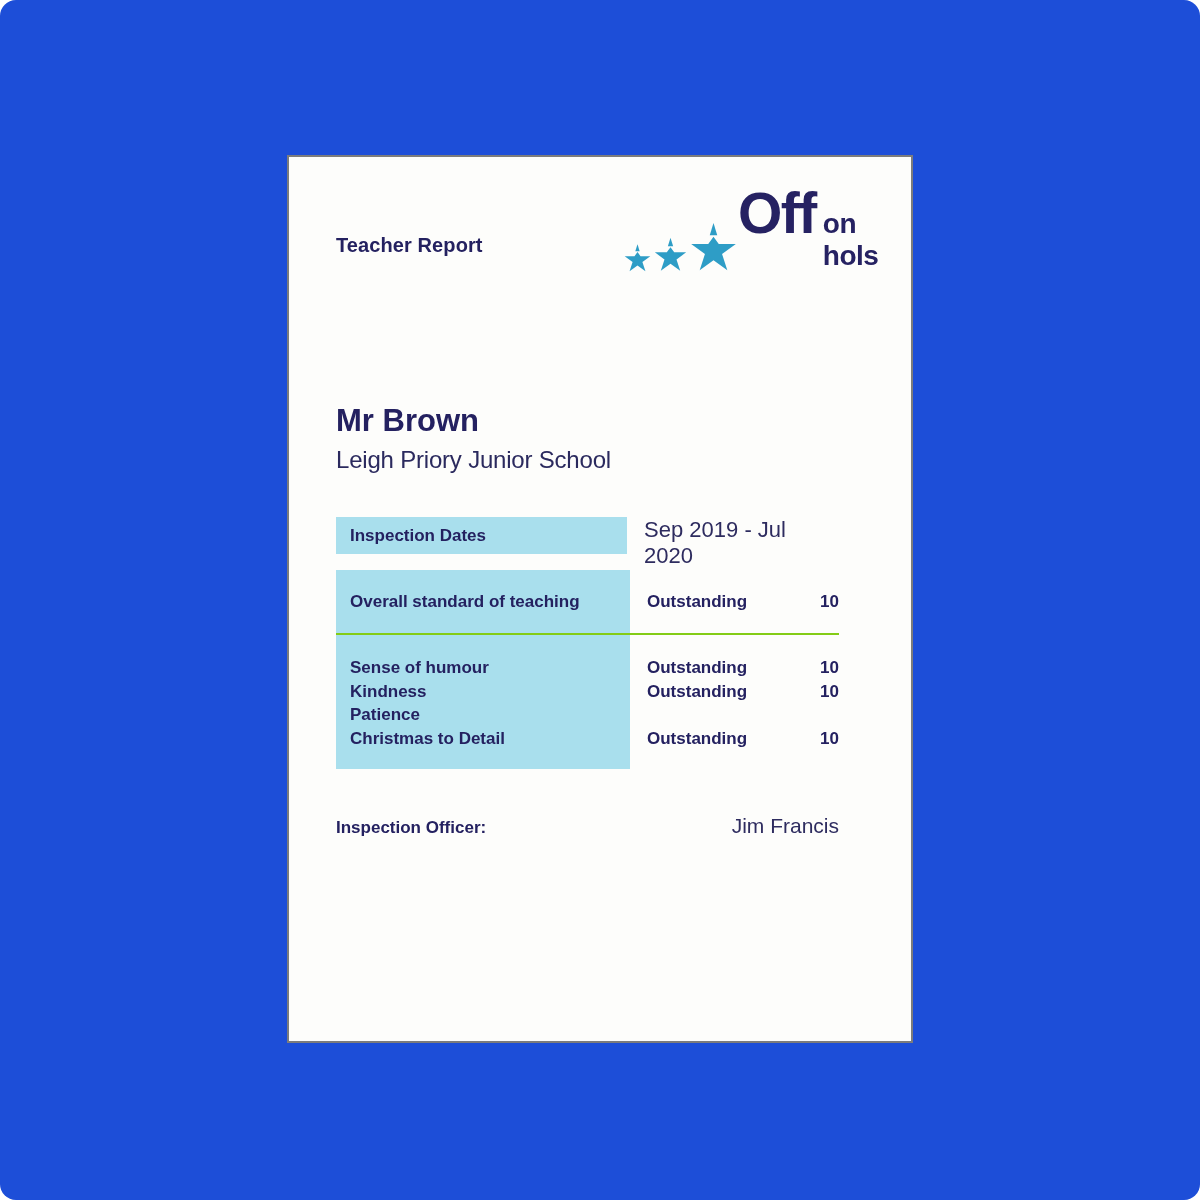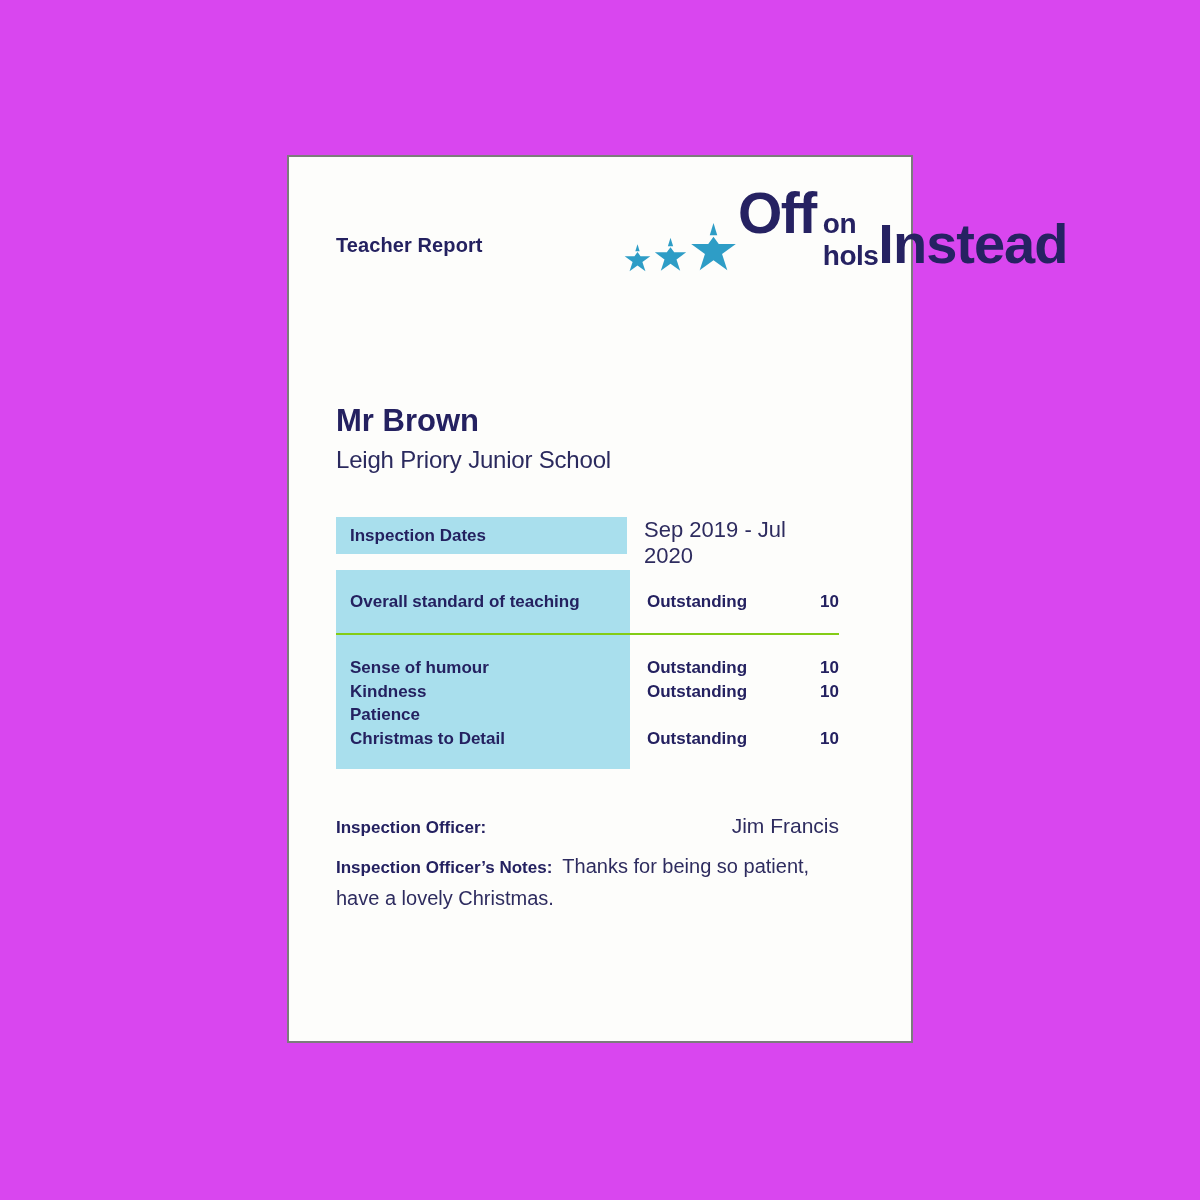--- a/index.html
+++ b/index.html
@@ -3,21 +3,21 @@
 <meta charset="utf-8">
 <style>
   * { margin: 0; padding: 0; box-sizing: border-box; }
   html, body { background: #ffffff; }
   body {
     width: 1200px; height: 1200px;
     font-family: "Liberation Sans", sans-serif;
     position: relative;
     overflow: hidden;
   }
-  .canvas { position: absolute; inset: 0; background: #d946ef; }
+  .canvas { position: absolute; inset: 0; background: #1d4ed8; border-radius: 16px; }
 
   .page {
     position: absolute;
     left: 287px; top: 155px;
     width: 626px; height: 888px;
     background: #fdfdfb;
     border: 2px solid #7c7c7c;
     padding: 0 72px 0 47px;
     color: #262262;
   }
@@ -91,21 +91,20 @@
           </svg>
           <svg class="star-lg" viewBox="0 0 100 102" aria-hidden="true">
             <polygon class="star-shape" points="50,0 42,26 58,26"></polygon>
             <polygon class="star-shape" points="38.8,44.5 50,29 61.2,44.5 97.5,44.5 68.2,65.9 79.4,100.5 50,79.1 20.6,100.5 31.8,65.9 2.5,44.5"></polygon>
           </svg>
         </div>
         <div class="logo-line1">
           <span class="logo-off">Off</span>
           <span class="logo-onhols">on hols</span>
         </div>
-        <div class="logo-instead">Instead</div>
       </div>
     </div>
 
     <div class="teacher-name">Mr Brown</div>
     <div class="teacher-school">Leigh Priory Junior School</div>
 
     <div class="dates-row">
       <div class="dates-label">Inspection Dates</div>
       <div class="dates-value">Sep 2019 - Jul 2020</div>
     </div>
@@ -141,18 +140,15 @@
           <div class="cell-score">10</div>
         </div>
       </div>
     </div>
 
     <div class="officer-row">
       <div class="officer-label">Inspection Officer:</div>
       <div class="officer-name">Jim Francis</div>
     </div>
 
-    <div class="notes">
-      <span class="notes-label">Inspection Officer’s Notes:</span><span class="notes-text">Thanks for being so patient, have a lovely Christmas.</span>
-    </div>
 
   </div>
 </div>
 
 </body></html>

